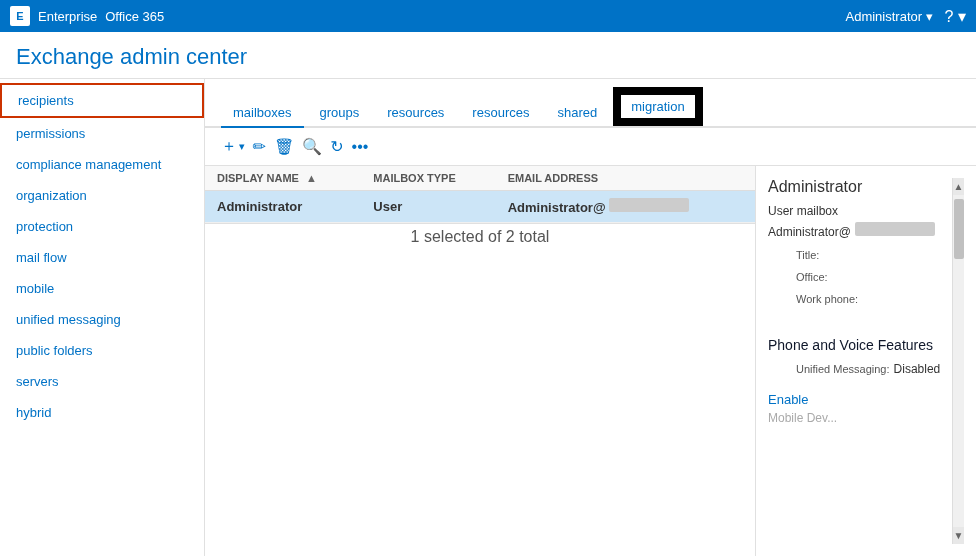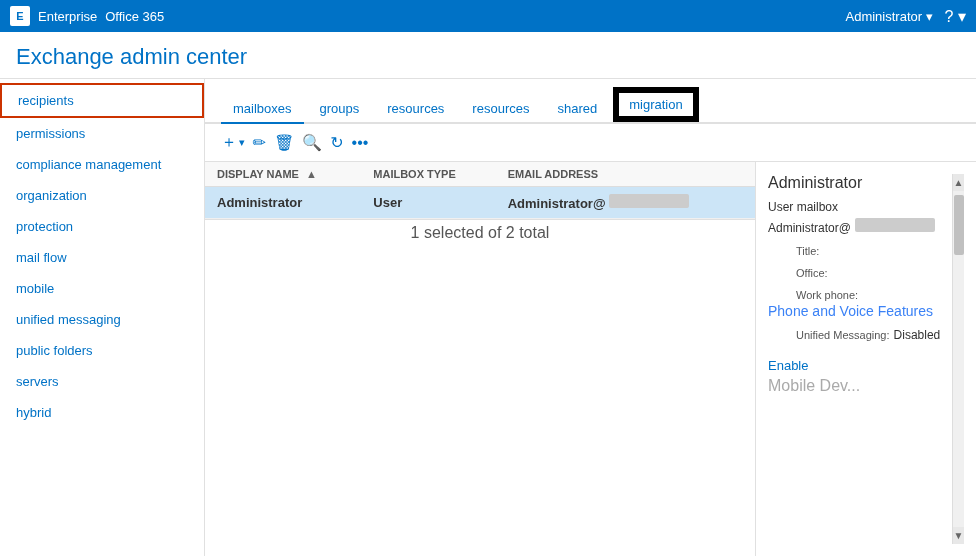--- a/index.html
+++ b/index.html
@@ -84,21 +84,21 @@
     .tab.active { color: #0072c6; }
     .tab.active::after {
       content: '';
       position: absolute;
       bottom: -2px;
       left: 0; right: 0;
       height: 2px;
       background: #0072c6;
     }
     .tab.highlighted {
-      border: 6px solid #000000;
+      border: 8px solid #000000;
       padding: 4px 10px;
     }
     .tab-underline {
       position: absolute;
       bottom: -2px;
       left: 12px;
       width: 6px;
       height: 2px;
       background: #0072c6;
     }
@@ -164,21 +164,21 @@
       width: 220px;
       padding: 12px;
       overflow-y: auto;
       position: relative;
       flex-shrink: 0;
     }
     .detail-name { font-size: 16px; font-weight: 400; color: #333; margin-bottom: 8px; }
     .detail-label { font-size: 11px; color: #555; margin-top: 6px; }
     .detail-value { font-size: 12px; color: #333; }
     .detail-link { color: #0072c6; cursor: pointer; font-size: 13px; text-decoration: none; }
-    .detail-section-title { font-size: 14px; font-weight: 400; color: #3b82f6; margin-top: 2px; margin-bottom: 4px; }
+    .detail-section-title { font-size: 14px; font-weight: 400; color: #0f172a; margin-top: 32px; margin-bottom: 4px; }
     .detail-row { display: flex; align-items: baseline; gap: 4px; margin-top: 4px; margin-left: 28px; }
     .scroll-thumb {
       width: 10px;
       height: 60px;
       background: #c0c0c0;
       border-radius: 2px;
       position: absolute;
       top: 4px;
       left: 1px;
     }
@@ -388,21 +388,21 @@
               <span class="detail-value"></span>
             </div>
             <div class="detail-section-title">Phone and Voice Features</div>
             <div class="detail-row">
               <span class="detail-label">Unified Messaging:</span>
               <span class="detail-value">Disabled</span>
             </div>
             <div style="margin-top:16px;">
               <a class="detail-link">Enable</a>
             </div>
-            <div style="margin-top:4px; font-size:16px; color:#aaa;">
+            <div style="margin-top:4px; font-size:12px; color:#aaa;">
               <span>Mobile Dev...</span>
             </div>
           </div>
           <div class="right-scroll">
             <div class="scroll-arrow">▲</div>
             <div style="flex:1; background:#f0f0f0; position:relative;">
               <div class="scroll-thumb"></div>
             </div>
             <div class="scroll-arrow">▼</div>
           </div>

